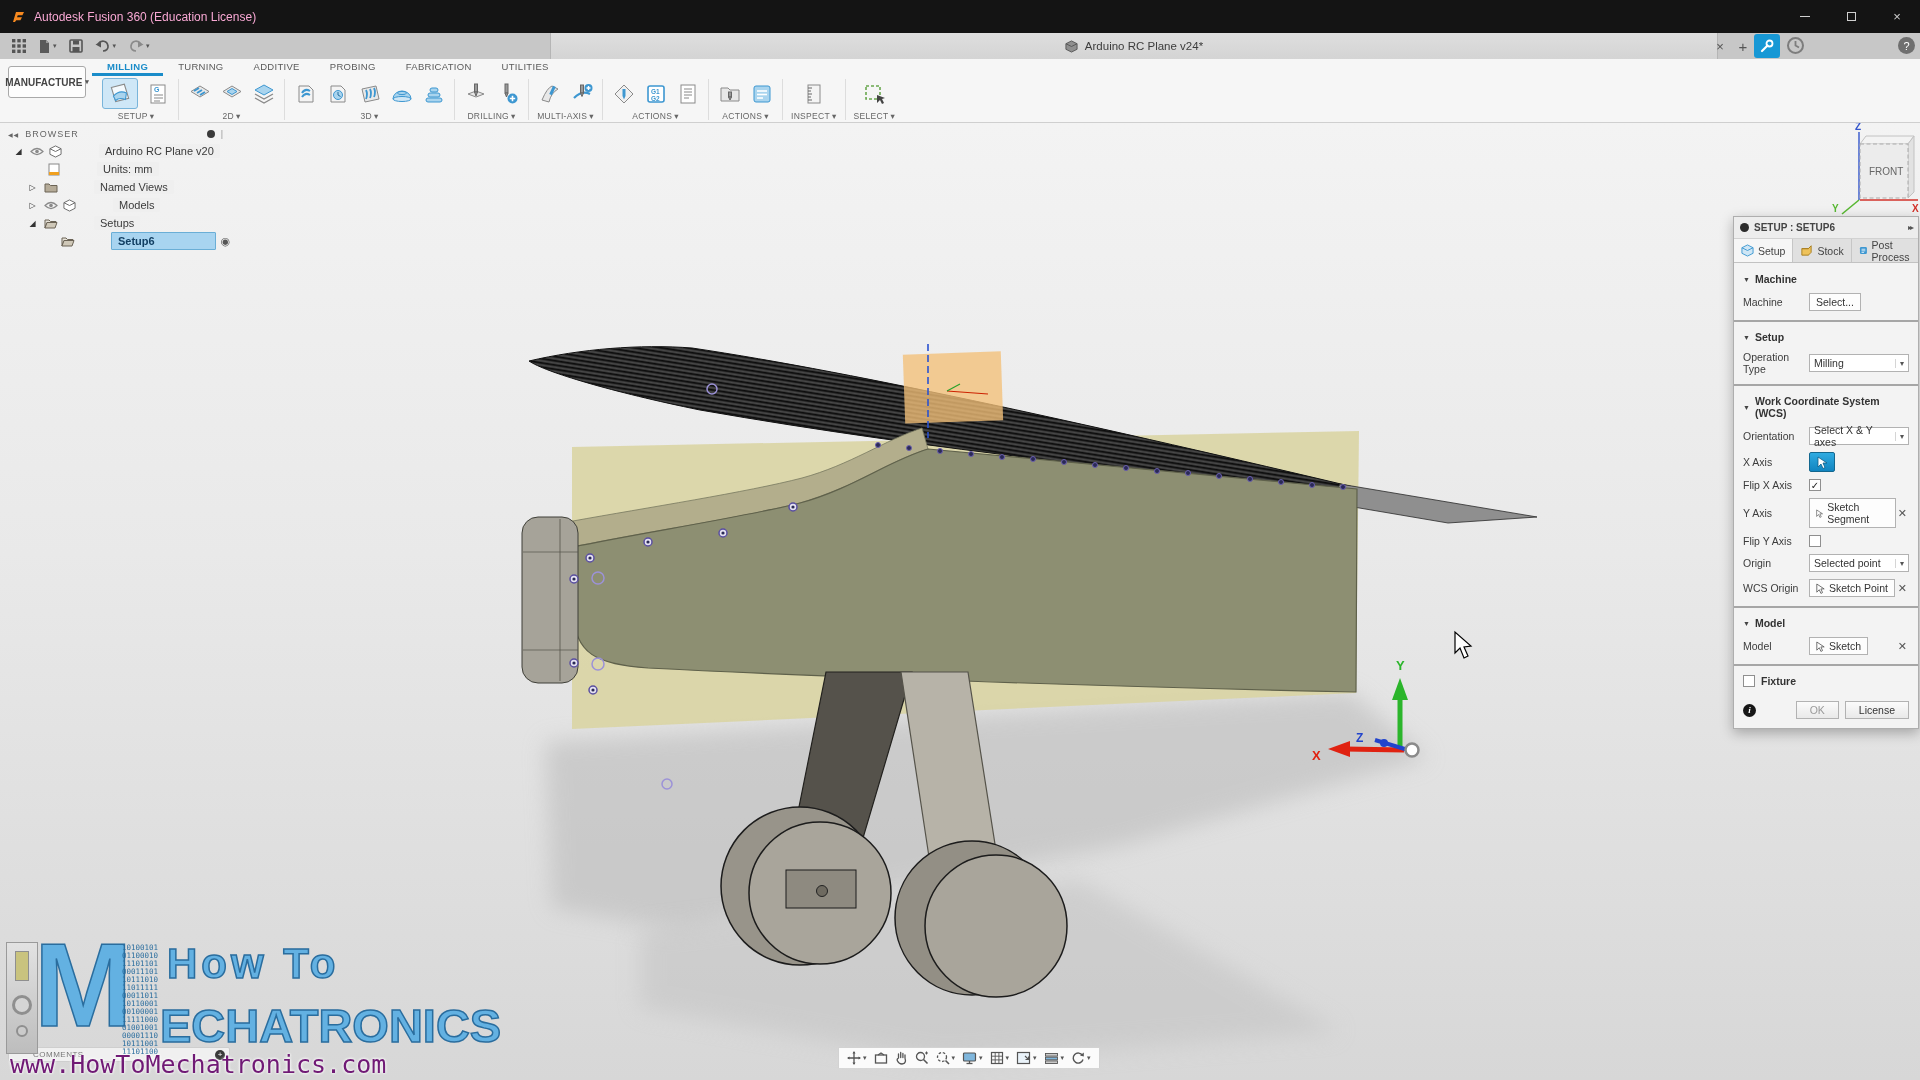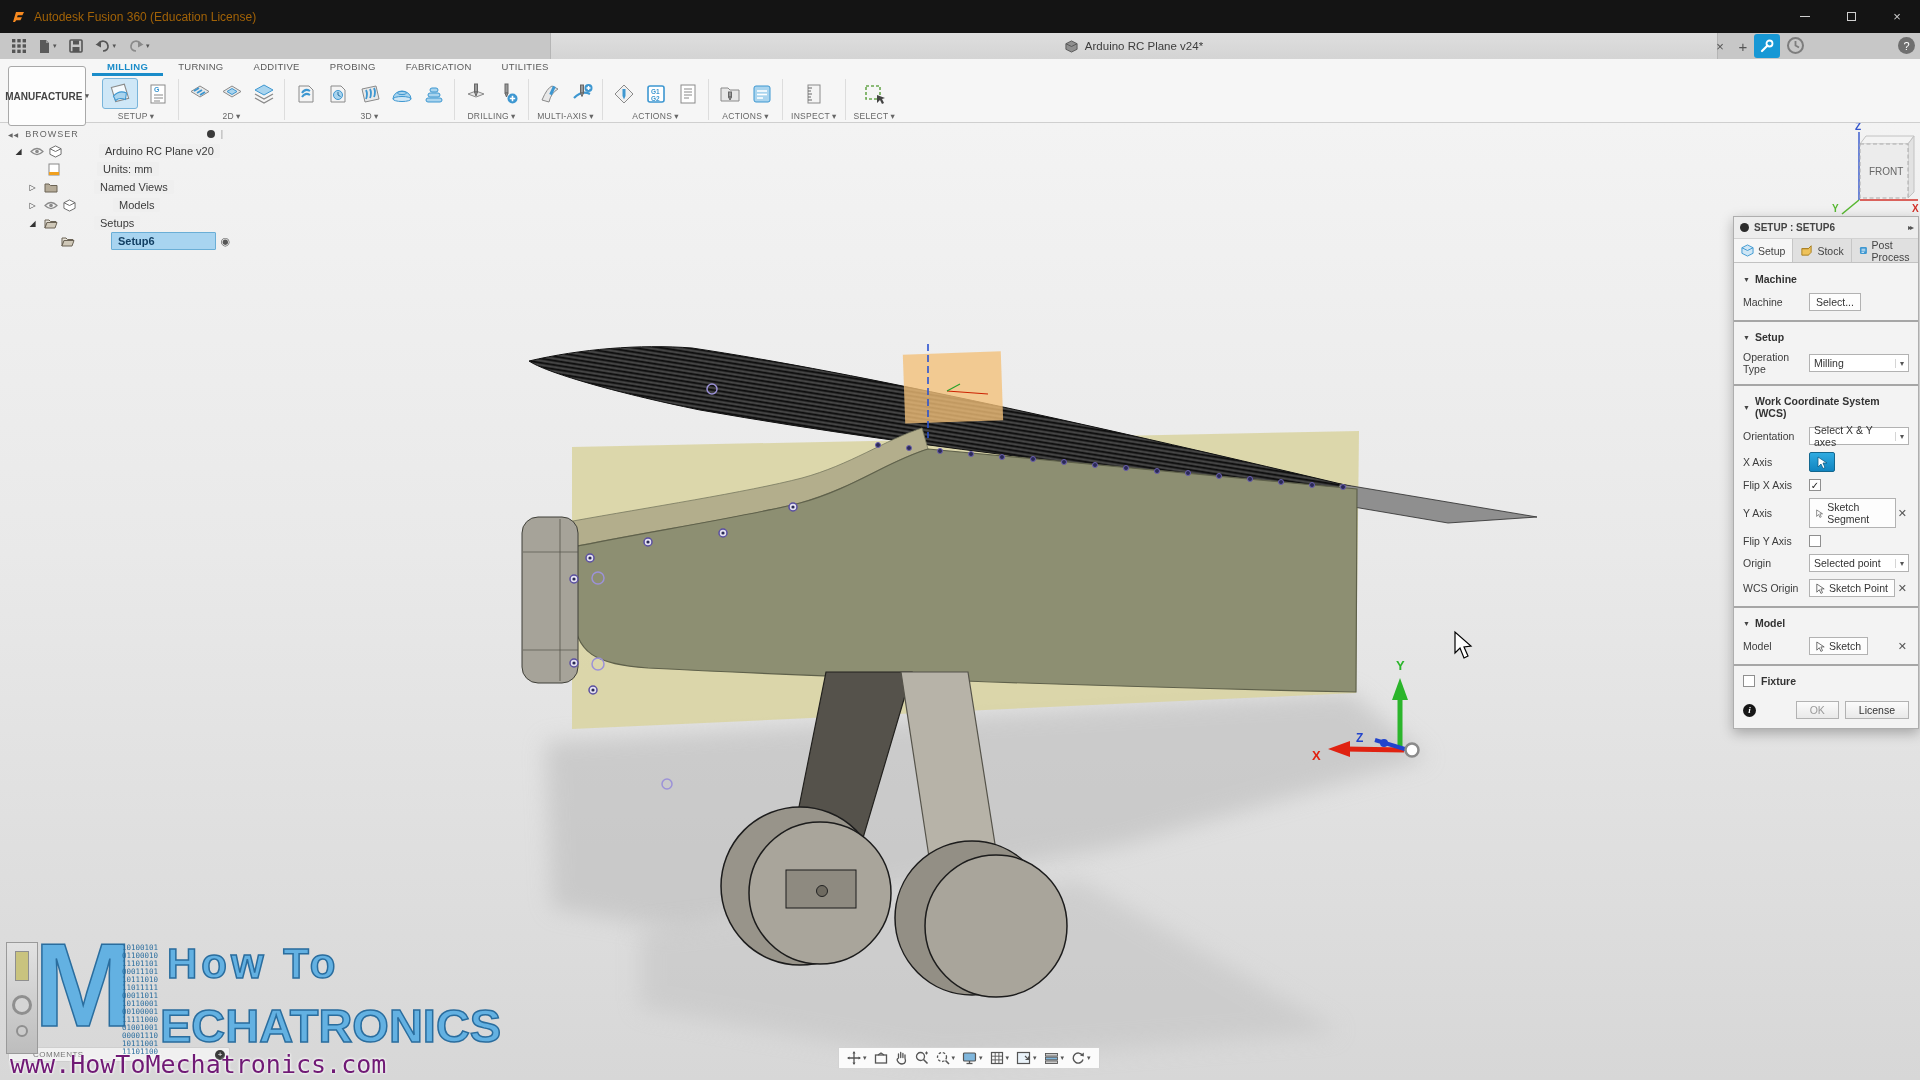--- a/index.html
+++ b/index.html
@@ -1,21 +1,21 @@
 <!DOCTYPE html>
 <html><head>
 <meta charset="utf-8">
 <style>
   * { margin:0; padding:0; box-sizing:border-box; }
   html,body { width:1920px; height:1080px; overflow:hidden; font-family:"Liberation Sans", sans-serif; }
 
   
   #titlebar { position:absolute; left:0; top:0; width:1920px; height:33px; background:#141414; color:#dcdcdc; display:flex; align-items:center; z-index:60; }
   #titlebar .flogo { width:16px; height:16px; margin:0 8px 0 10px; display:flex; align-items:center; justify-content:center; }
-  #titlebar .apptitle { font-size:12px; color:#a16207; }
+  #titlebar .apptitle { font-size:12px; color:#f9a8d4; }
   #titlebar .winbtns { margin-left:auto; display:flex; height:100%; }
   #titlebar .winbtn { width:46px; height:100%; display:flex; align-items:center; justify-content:center; color:#cfcfcf; font-size:13px; }
   #titlebar .minbar { width:10px; height:1px; background:#cfcfcf; }
   #titlebar .maxbox { width:9px; height:9px; border:1px solid #cfcfcf; }
 
   
   #tabrow { position:absolute; left:0; top:33px; width:1920px; height:26px; background:#c7c7c7; z-index:59; }
   .qat { position:absolute; left:4px; top:0; height:26px; display:flex; align-items:center; gap:4px; padding-left:4px; }
   .qat .qbtn { display:flex; align-items:center; gap:2px; padding:2px 4px; }
   .qat svg { display:block; }
@@ -23,21 +23,21 @@
   .doctab { position:absolute; left:550px; top:0; width:1168px; height:26px; background:linear-gradient(180deg,#dedede,#d4d4d4); border-left:1px solid #b5b5b5; border-right:1px solid #b5b5b5; display:flex; align-items:center; justify-content:center; gap:7px; font-size:11.5px; color:#3c3c3c; }
   .tabside { position:absolute; top:0; height:26px; display:flex; align-items:center; }
   .tclose { left:1708px; width:24px; justify-content:center; color:#555; font-size:13px; }
   .tnew   { left:1732px; width:22px; justify-content:center; color:#555; font-size:15px; }
   .bluetile { position:absolute; left:1754px; top:1px; width:26px; height:24px; background:#1798d5; border-radius:3px; display:flex; align-items:center; justify-content:center; }
   .clockbtn { position:absolute; left:1786px; top:3px; }
   .helpbtn { position:absolute; left:1898px; top:4px; width:17px; height:17px; background:#6f6f6f; border-radius:50%; color:#fff; font-size:11px; display:flex; align-items:center; justify-content:center; }
 
   
   #ribbon { position:absolute; left:0; top:59px; width:1920px; height:64px; background:#f6f6f6; border-bottom:1px solid #cfcfcf; z-index:58; }
-  .wsbtn { position:absolute; left:8px; top:7px; width:78px; height:60px; border:1px solid #a9a9a9; border-radius:3px; background:#fdfdfd; display:flex; align-items:center; justify-content:center; gap:3px; font-size:10px; font-weight:bold; color:#444; }
+  .wsbtn { position:absolute; left:8px; top:7px; width:78px; height:32px; border:1px solid #a9a9a9; border-radius:3px; background:#fdfdfd; display:flex; align-items:center; justify-content:center; gap:3px; font-size:10px; font-weight:bold; color:#444; }
   .rtabs { position:absolute; left:92px; top:0; height:17px; display:flex; }
   .rtab { padding:2px 15px 0 15px; font-size:9.5px; color:#5a5a5a; letter-spacing:.3px; }
   .rtab.active { color:#1a8cc9; font-weight:bold; border-bottom:3px solid #1a8cc9; }
   .groups { position:absolute; left:94px; top:18px; height:45px; display:flex; align-items:stretch; }
   .rgroup { display:flex; flex-direction:column; align-items:center; padding:0 8px; }
   .ricons { display:flex; align-items:center; gap:7px; height:33px; }
   .glabel { font-size:8.5px; color:#666; margin-top:1px; letter-spacing:.3px; display:flex; gap:2px; align-items:center; }
   .gsep { width:1px; background:#ddd; margin:2px 0; }
   .ricon { width:25px; height:25px; display:flex; align-items:center; justify-content:center; }
   .ricon.hl { width:36px; height:31px; background:#cfe7f7; border:1px solid #79b4da; border-radius:3px; }

